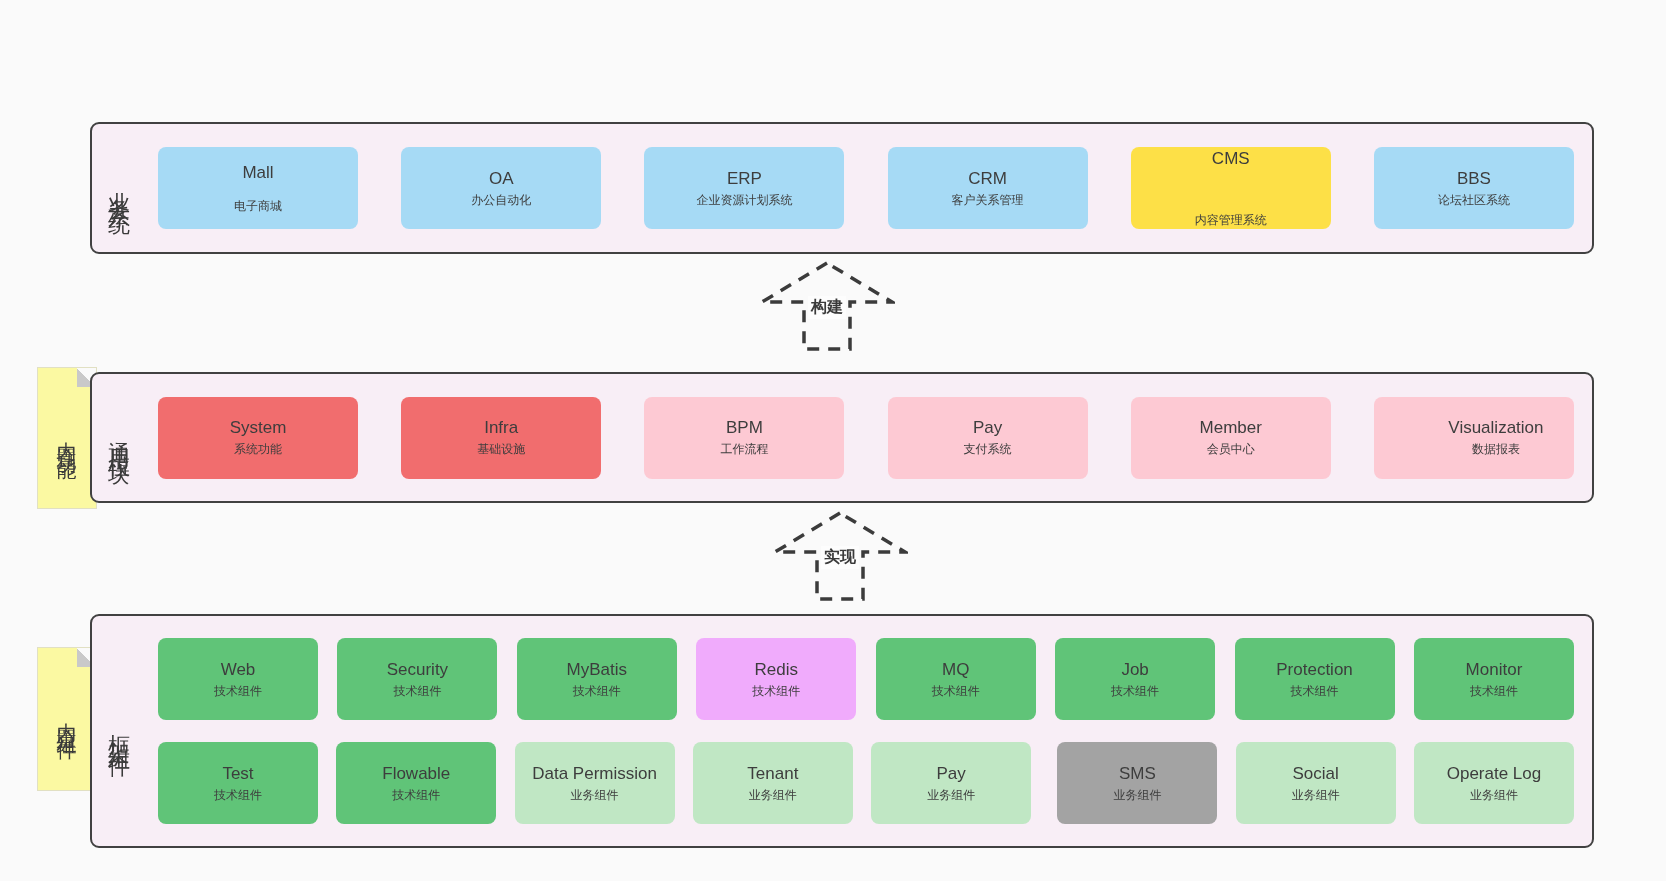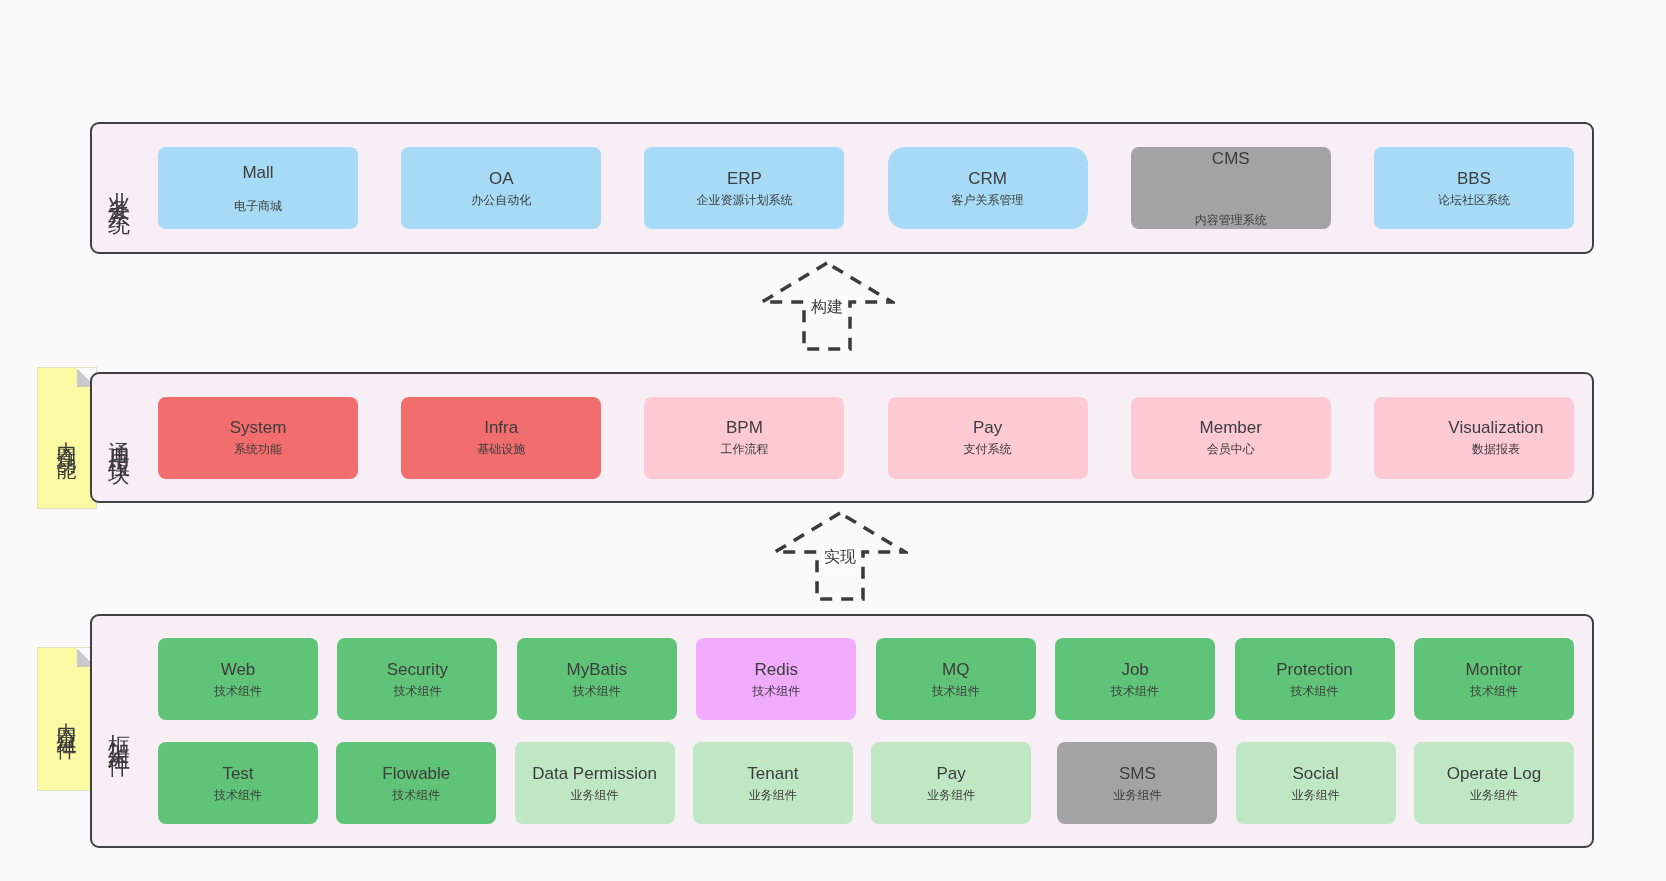--- a/index.html
+++ b/index.html
@@ -46,21 +46,21 @@
   .fold {
     position:absolute; top:0; right:0; width:19px; height:19px;
     background:linear-gradient(to bottom left,#fafafa 50%,#c9c9c9 50.5%);
   }
   .sticky-text {
     font-size:20px; color:#3a3a3a; writing-mode:vertical-lr;
     text-orientation:upright; letter-spacing:6px; line-height:1;
   }
 
   
-  .arrow { position:absolute; width:136px; height:92px; z-index:0; }
+  .arrow { position:absolute; width:136px; height:92px; z-index:0;font-weight:bold; }
   #arrow-build     { left:759px; top:260px; }
   #arrow-implement { left:772px; top:510px; }
   .arrow svg { width:100%; height:100%; display:block; }
   .arrow-label {
     position:absolute; left:50%; top:36px; transform:translateX(-50%);
     background:#fdfdfd; padding:1px 3px; font-size:16px; color:#3a3a3a; white-space:nowrap;
   }
 </style>
 </head>
 <body>
@@ -98,25 +98,25 @@
             <div class="box-desc">电子商城</div>
           </div>
           <div class="box" style="background: rgb(166, 218, 245);">
             <div class="box-name">OA</div>
             <div class="box-desc">办公自动化</div>
           </div>
           <div class="box" style="background: rgb(166, 218, 245);">
             <div class="box-name">ERP</div>
             <div class="box-desc">企业资源计划系统</div>
           </div>
-          <div class="box" style="background: rgb(166, 218, 245); border-radius: 17px;">
+          <div class="box" style="background: rgb(166, 218, 245);">
             <div class="box-name">CRM</div>
             <div class="box-desc">客户关系管理</div>
           </div>
-          <div class="box" style="background: #a3a3a3; gap: 40px;">
+          <div class="box" style="background: #fde047; gap: 40px;">
             <div class="box-name">CMS</div>
             <div class="box-desc">内容管理系统</div>
           </div>
           <div class="box" style="background: rgb(166, 218, 245);">
             <div class="box-name">BBS</div>
             <div class="box-desc">论坛社区系统</div>
           </div>
         </div>
       </div>
   </div>

